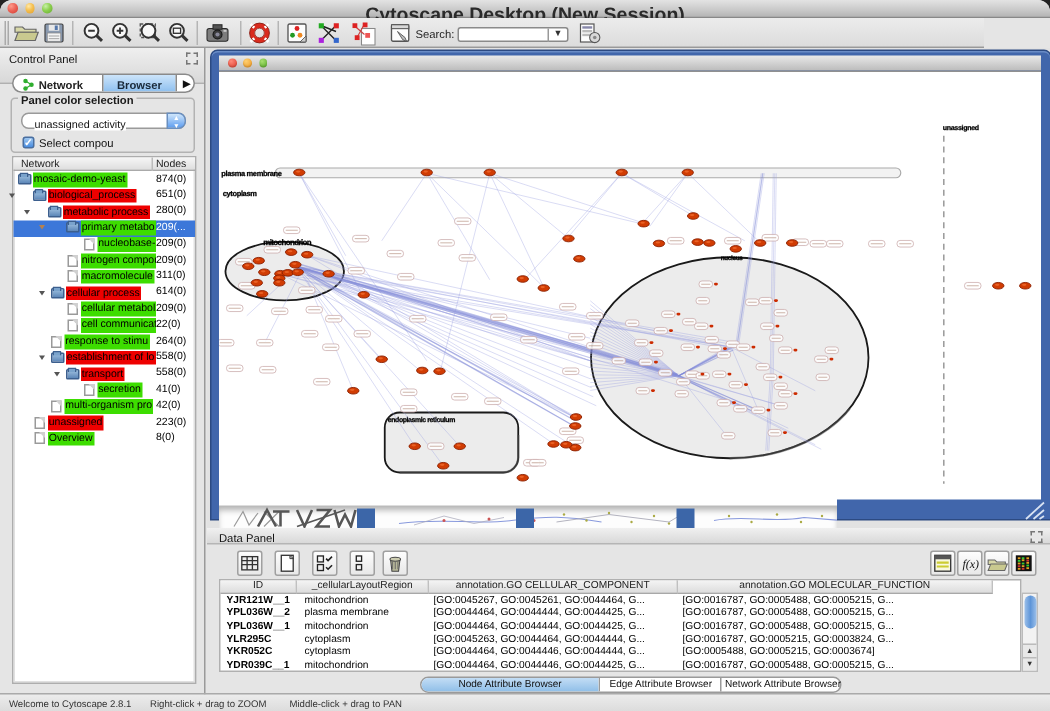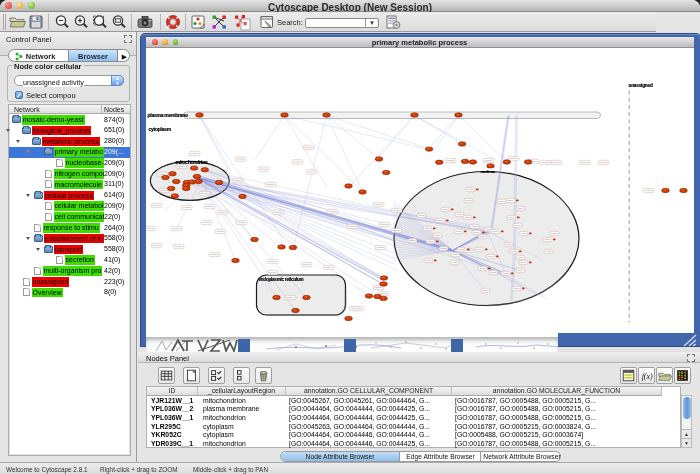--- a/index.html
+++ b/index.html
@@ -1,17 +1,17 @@
 <!DOCTYPE html>
 <html><head><meta charset="utf-8"><style>
 *{margin:0;padding:0;box-sizing:border-box}
 html,body{width:700px;height:474px;background:#222;font-family:"Liberation Sans",sans-serif;overflow:hidden}
 .win{position:absolute;left:0;top:0;width:700px;height:474px;border-radius:8px 8px 0 0;overflow:hidden;background:#e5e5e5}
 .titlebar{position:absolute;left:0;top:0;width:700px;height:12px;background:linear-gradient(#e3e3e3,#c9c9c9 60%,#b5b5b5);border-bottom:1px solid #888}
-.titlebar .t{position:absolute;left:0;right:0;top:1.5px;text-align:center;font-size:10px;font-weight:bold;color:#2a2a2a}
+.titlebar .t{position:absolute;left:0;right:0;top:1.5px;text-align:center;font-size:13px;font-weight:bold;color:#2a2a2a}
 .tl{position:absolute;top:2.2px;width:6.6px;height:6.6px;border-radius:50%}
 .toolbar{position:absolute;left:0;top:12px;width:656px;height:20px;background:linear-gradient(#ececec,#dcdcdc);border-bottom:1px solid #999}
 .sep{position:absolute;top:2px;width:1px;height:16px;background:#b5b5b5}
 .ticon{position:absolute;top:1px;width:18px;height:18px}
 .searchlbl{position:absolute;left:277px;top:5.5px;font-size:7.5px;color:#222}
 .searchbox{position:absolute;left:305px;top:5.5px;width:74px;height:10px;background:#fff;border:1px solid #8a8a8a;border-radius:2px}
 .searchbox .dd{position:absolute;right:0;top:0;width:13px;height:9px;border-left:1px solid #999;font-size:6px;color:#333;text-align:center;line-height:9px}
 
 .cp{position:absolute;left:0;top:32px;width:137px;height:431px;background:#e5e5e5;border-right:1px solid #9a9a9a}
 .cphead{position:absolute;left:0;top:0;width:100%;height:24px;background:linear-gradient(#efefef,#d8d8d8);border-bottom:1px solid #b0b0b0}
@@ -173,21 +173,21 @@
         <div class="mos">Browser</div>
         <div class="arr">▶</div>
       </div>
     <svg style="position:absolute;left:15px;top:20px" width="8" height="9" viewBox="0 0 8 9">
         <circle cx="2" cy="2" r="1.5" fill="#2fae2f"></circle>
         <circle cx="6" cy="4.5" r="1.5" fill="#2fae2f"></circle>
         <circle cx="2" cy="7" r="1.5" fill="#2fae2f"></circle>
         <path d="M2 2 L6 4.5 L2 7" stroke="#2fae2f" stroke-width="0.8" fill="none"></path>
       </svg>
     <div class="grp">
-        <span class="t">Node color cellular</span>
+        <span class="t">Panel color selection</span>
       <div class="combo">
           <span class="ct">unassigned activity</span>
           <div class="btn">▲<br>▼</div>
         </div>
       <div class="cb">✓</div>
         <span class="cbl">Select compou</span>
     </div>
     <div class="tree">
       <div class="thead">
           <span class="c1">Network</span>
@@ -286,21 +286,20 @@
 <span class="num" style="color:#000">8(0)</span>
 </div>
     </div>
   </div>
   <div class="desk">
     <div class="iframe">
       <div class="ititle">
         <div class="itl" style="left:6.5px;background:radial-gradient(circle at 35% 30%,#ff8878,#dc3b2a)"></div>
         <div class="itl" style="left:16.5px;background:radial-gradient(circle at 35% 30%,#ffd070,#ec9520)"></div>
         <div class="itl" style="left:27px;background:radial-gradient(circle at 35% 30%,#a8e070,#55a825)"></div>
-        <div class="t">primary metabolic process</div>
       </div>
       <div class="icanvas">
         <svg width="548" height="287" viewBox="145.5 47.5 548 287">
         <rect x="183" y="111.5" width="417" height="6.5" rx="3.2" fill="#f2f2f2" stroke="#aaa" stroke-width="0.8"></rect>
 <text x="147" y="116.5" font-size="5" letter-spacing="-0.25" font-weight="bold" fill="#000" stroke="#000" stroke-width="0.18" font-family="Liberation Sans">plasma membrane</text>
 <text x="148" y="130" font-size="5" letter-spacing="-0.25" font-weight="bold" fill="#000" stroke="#000" stroke-width="0.18" font-family="Liberation Sans">cytoplasm</text>
 <ellipse cx="486" cy="238" rx="92.5" ry="67" fill="#ececec" stroke="#1a1a1a" stroke-width="1.2"></ellipse>
 <path d="M 486 305 a 92.5 67 0 0 0 80 -33" fill="none" stroke="#555" stroke-width="1.6" opacity="0.5"></path>
 <text x="480" y="172.5" font-size="4.2" letter-spacing="-0.2" font-weight="bold" fill="#000" stroke="#000" stroke-width="0.18" font-family="Liberation Sans">nucleus</text>
 <ellipse cx="189.3" cy="180.3" rx="39.5" ry="19.5" fill="#ececec" stroke="#1a1a1a" stroke-width="1.2"></ellipse>
@@ -783,21 +782,21 @@
             <circle cx="388" cy="10" r="0.8"></circle>
             <circle cx="402" cy="6" r="0.8"></circle>
           </g>
 </svg></div>
     <svg style="position:absolute;right:2px;top:301px" width="16" height="14">
         <path d="M14 2 L2 13 M14 7 L7 13 M14 11 L11 13" stroke="#d8e2f2" stroke-width="1.2"></path>
       </svg>
   </div>
   <div class="dp">
     <div class="dphead">
-        <span class="t">Nodes Panel</span>
+        <span class="t">Data Panel</span>
         <span class="floatico" style="right:5px;top:2px"></span>
       </div>
     <svg class="dicon" style="left:20px" width="17" height="17" viewBox="0 0 17 17">
         <rect x="2.5" y="3.5" width="12" height="10" fill="#eee" stroke="#333" stroke-width="1"></rect>
         <line x1="2.5" y1="6.5" x2="14.5" y2="6.5" stroke="#333"></line>
         <line x1="2.5" y1="9.5" x2="14.5" y2="9.5" stroke="#333"></line>
         <line x1="6.5" y1="3.5" x2="6.5" y2="13.5" stroke="#333"></line>
         <line x1="10.5" y1="3.5" x2="10.5" y2="13.5" stroke="#333"></line>
       </svg>
 <svg class="dicon" style="left:45px" width="17" height="17" viewBox="0 0 17 17">

